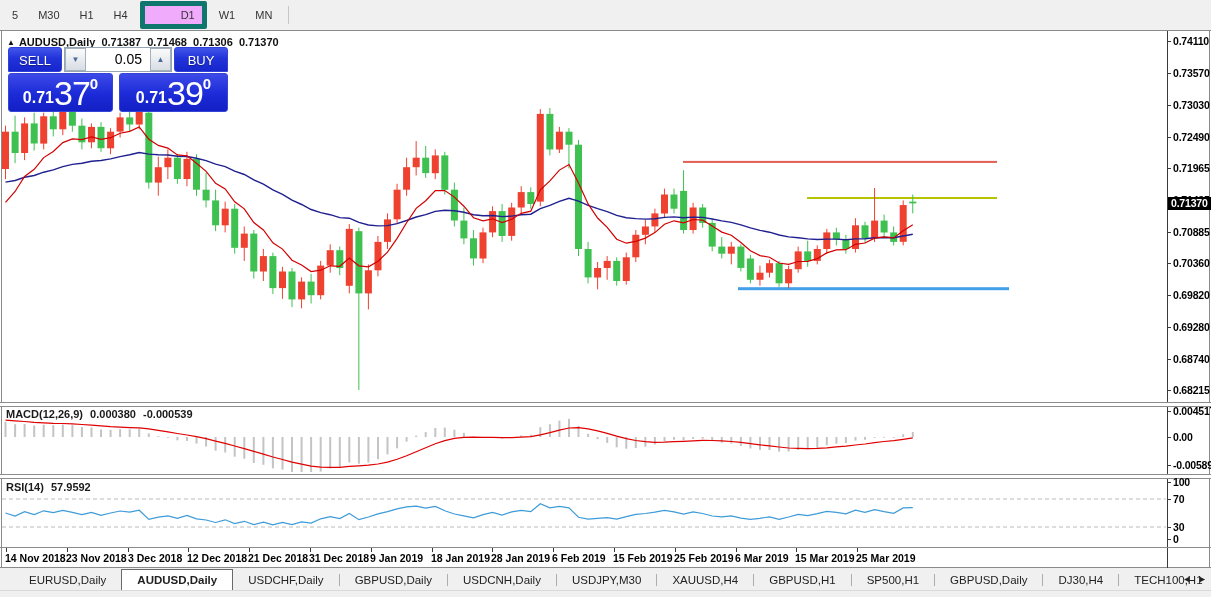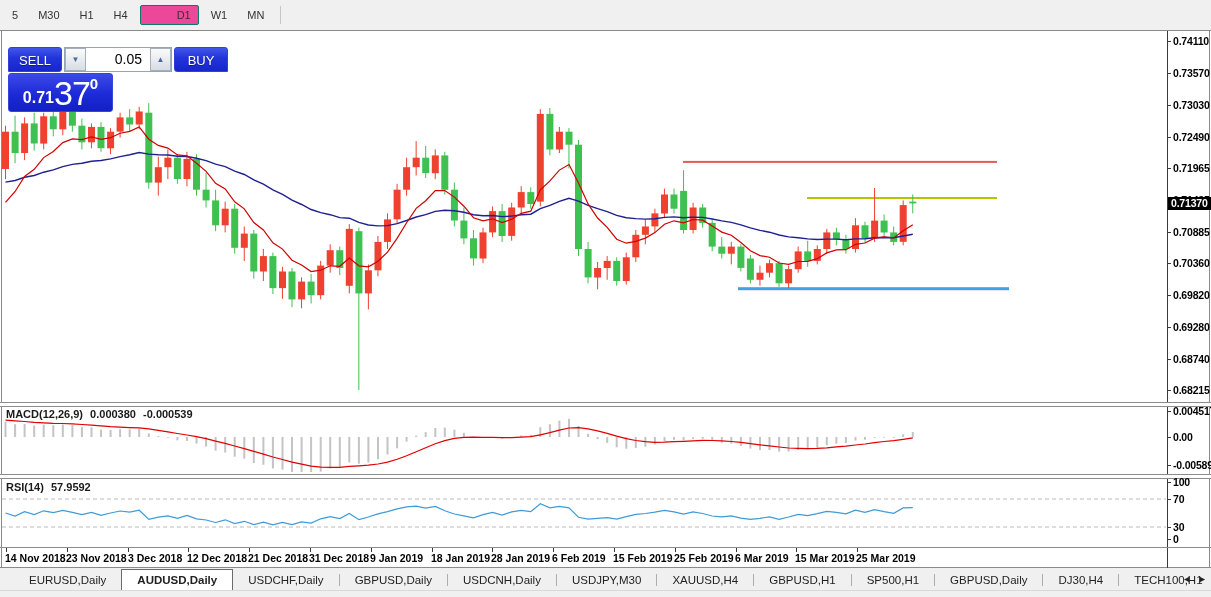--- a/index.html
+++ b/index.html
@@ -3,21 +3,21 @@
 <meta charset="utf-8">
 <style>
   html,body{margin:0;padding:0;background:#e8e8e8;}
   .app{position:relative;width:1211px;height:597px;background:#f0f0f0;overflow:hidden;
        font-family:"Liberation Sans",sans-serif;-webkit-font-smoothing:none;}
   
   .toolbar{position:absolute;left:0;top:0;width:1211px;height:30px;background:#f0f0f0;
            display:flex;align-items:center;padding-left:2px;box-sizing:border-box;}
   .tfbtn{font-size:11px;color:#333;padding:3px 7px;margin:0 2px;border:1px solid transparent;
          border-radius:2px;cursor:default;}
-  .tfbtn.active{background:#ec4899;border:1px solid #0f766e;padding-left:36px;}
+  .tfbtn.active{background:#f0abfc;border:5px solid #0f766e;padding-left:36px;}
   .tbar-sep{width:1px;height:18px;background:#c6c6c6;margin:0 6px;}
   
   .chart-window{position:absolute;left:0;top:30px;width:1211px;height:538px;background:#fff;
                 border-top:1px solid #8a8a8a;border-bottom:1px solid #8a8a8a;box-sizing:border-box;}
   .win-border-l{position:absolute;left:1px;top:30px;width:1px;height:538px;background:#8a8a8a;}
   .win-border-r{position:absolute;left:1209px;top:30px;width:1px;height:538px;background:#8a8a8a;}
   #chart-svg{position:absolute;left:0;top:0;z-index:2;pointer-events:none;}
   .axis-vline{position:absolute;left:1167px;top:31px;width:1px;height:537px;background:#3a3a3a;z-index:3;}
   .sep{position:absolute;left:0;width:1211px;height:3px;background:#fff;
        border-top:1px solid #8c8c8c;border-bottom:1px solid #8c8c8c;box-sizing:content-box;z-index:4;}
@@ -394,35 +394,47 @@
       <line x1="2" y1="499" x2="1166" y2="499" stroke="#bbbbbb" stroke-width="1" stroke-dasharray="4 3"></line>
       <line x1="2" y1="527" x2="1166" y2="527" stroke="#bbbbbb" stroke-width="1" stroke-dasharray="4 3"></line>
       <path d="M5.5 513.0L15.1 516.0L24.6 511.7L34.2 514.5L43.7 510.8L53.3 512.6L62.8 510.3L72.4 512.4L81.9 514.7L91.5 512.4L101.0 515.4L110.6 513.0L120.1 511.0L129.7 512.1L139.2 510.2L148.8 519.4L158.3 517.2L167.9 515.8L177.4 518.3L187.0 515.4L196.5 518.9L206.1 520.0L215.6 522.5L225.2 519.8L234.7 523.5L244.3 521.3L253.8 524.6L263.4 522.2L272.9 524.8L282.5 522.3L292.0 524.6L301.6 521.9L311.1 523.1L320.7 518.8L330.2 516.7L339.8 518.5L349.3 513.5L358.9 519.7L368.4 517.0L378.0 513.9L387.5 511.7L397.1 508.9L406.6 506.9L416.2 506.1L425.7 508.1L435.3 506.4L444.8 510.7L454.4 514.0L463.9 515.8L473.5 517.8L483.0 514.7L492.6 512.3L502.1 515.0L511.7 511.9L521.2 510.3L530.8 511.7L540.3 503.8L549.9 507.8L559.4 506.4L569.0 507.9L578.5 517.3L588.1 519.2L597.6 518.3L607.2 517.6L616.7 519.2L626.3 516.6L635.8 514.3L645.4 513.5L654.9 512.2L664.5 510.3L674.0 511.9L683.6 514.2L693.1 511.8L702.7 513.5L712.2 516.0L721.8 516.8L731.3 515.8L740.9 518.2L750.4 519.4L760.0 518.3L769.5 516.9L779.1 519.3L788.6 517.0L798.2 514.3L807.7 515.6L817.3 513.7L826.8 511.3L836.4 512.4L845.9 513.9L855.5 510.2L865.0 512.4L874.6 509.7L884.1 511.7L893.7 513.3L903.2 507.9L912.8 507.7" stroke="#3e9bd8" fill="none" stroke-width="1.2"></path>
     </svg>
 
   <div class="axis-vline"></div>
   <div class="sep" style="top:402px"></div>
   <div class="sep" style="top:474px"></div>
   <div class="hline547"></div>
 
+  <div class="symbol-header">
+    <span class="tri">▲</span><span>AUDUSD,Daily</span>
+    <span>0.71387</span>
+    <span>0.71468</span>
+    <span>0.71306</span>
+    <span>0.71370</span>
+  </div>
 
   <div class="otc">
     <div class="otc-row1">
       <div class="btn-blue sellbtn">SELL</div>
       <div class="volwrap">
         <div class="spinbtn">▼</div>
         <div class="volval">0.05</div>
         <div class="spinbtn">▲</div>
       </div>
       <div class="btn-blue buybtn">BUY</div>
     </div>
     <div class="otc-row2">
       <div class="pricebox bidbox">
         <div class="pb-inner">
           <span class="pb-prefix">0.71</span><span class="pb-main">37</span><span class="pb-sup">0</span>
+        </div>
+      </div>
+      <div class="pricebox askbox">
+        <div class="pb-inner">
+          <span class="pb-prefix">0.71</span><span class="pb-main">39</span><span class="pb-sup">0</span>
         </div>
       </div>
     </div>
   </div>
 
   <div class="panel-label" style="top:408px">
     <span>MACD(12,26,9)</span>
     <span>0.000380</span>
     <span>-0.000539</span>
   </div>

